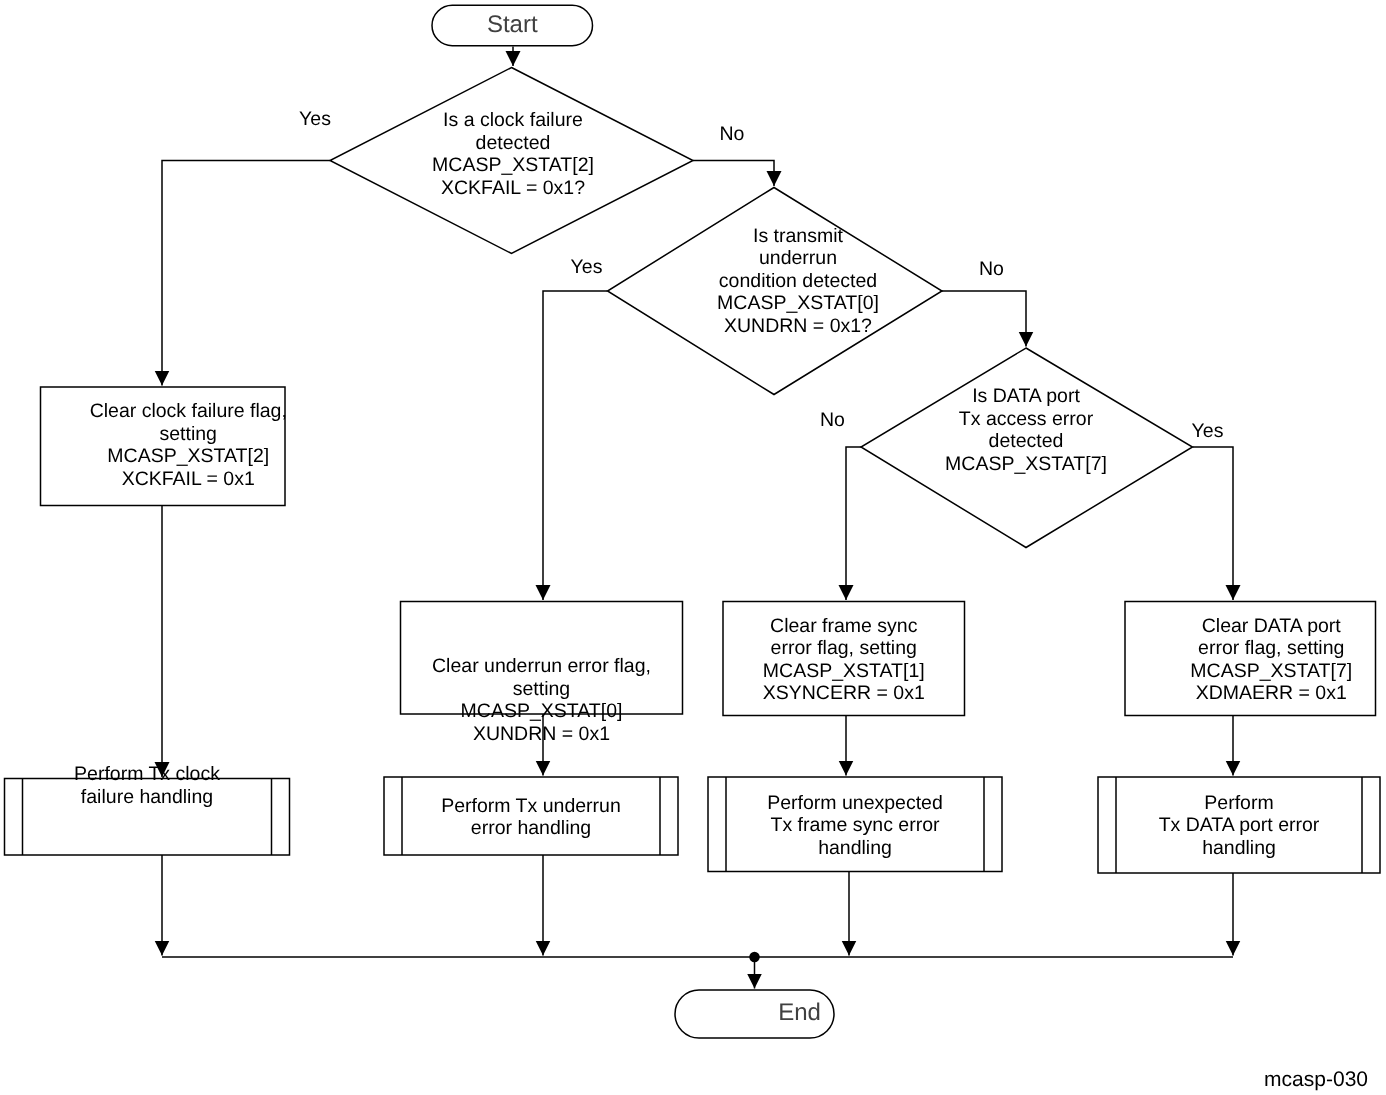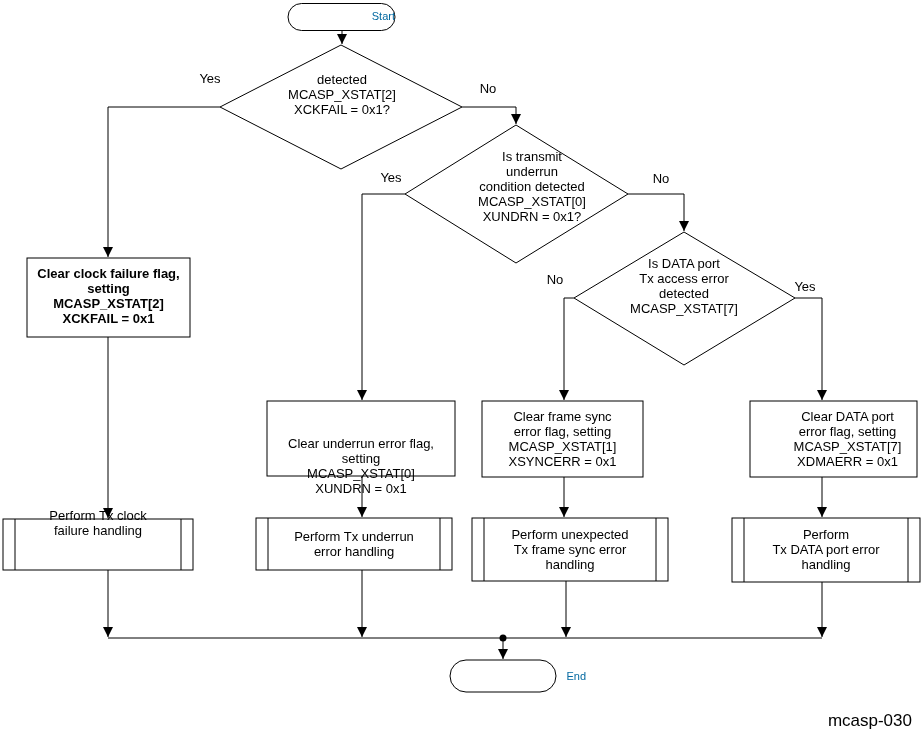--- a/index.html
+++ b/index.html
@@ -4,23 +4,23 @@
 <style>
   * { margin:0; padding:0; box-sizing:border-box; }
   html,body { background:#ffffff; }
   .canvas {
     position:relative; width:924px; height:730px; background:#ffffff;
     font-family:"Liberation Sans", sans-serif; color:#000; overflow:hidden;
   }
   .canvas svg { position:absolute; left:0; top:0; }
   .txt { position:absolute; text-align:center; font-size:13px; line-height:15px; color:#000; }
   .txt .ln { display:block; white-space:nowrap; }
-  .term { position:absolute; text-align:right; font-size:11px; color:#0369a1; }
+  .term { position:absolute; text-align:center; font-size:16px; color:#404040; }
   .lbl { position:absolute; font-size:13px; text-align:center; color:#000; }
-  .fig { position:absolute; font-size:17px; text-align:right; color:#000; }
+  .fig { position:absolute; font-size:14px; text-align:right; color:#000; }
 </style>
 </head>
 <body>
 
 <div class="canvas">
 
   <svg width="924" height="730" viewBox="0 0 924 730">
     <defs>
       <marker id="arr" orient="auto" markerUnits="userSpaceOnUse" markerWidth="12" markerHeight="12" refX="10" refY="5">
         <path d="M0,0 L10,5 L0,10 Z" fill="#000"></path>
@@ -75,20 +75,21 @@
       <line x1="908" y1="518" x2="908" y2="582"></line>
 
       <rect x="450" y="660" width="106" height="32" rx="16"></rect>
     </g>
   </svg>
 
   <div class="term" style="left:288px; top:3px; width:107px; height:27px; line-height:27px;">Start</div>
   <div class="term" style="left:450px; top:660px; width:106px; height:32px; line-height:32px;margin-left:30px;">End</div>
 
   <div class="txt" style="left:241px; top:72px; width:202px;">
+    <span class="ln">Is a clock failure</span>
     <span class="ln">detected</span>
     <span class="ln">MCASP_XSTAT[2]</span>
     <span class="ln">XCKFAIL = 0x1?</span>
   </div>
   <div class="lbl" style="left:190px; top:71px; width:40px;">Yes</div>
   <div class="lbl" style="left:470px; top:81px; width:36px;">No</div>
 
   <div class="txt" style="left:428px; top:149px; width:208px;">
     <span class="ln">Is transmit</span>
     <span class="ln">underrun</span>
@@ -101,21 +102,21 @@
 
   <div class="txt" style="left:578px; top:256px; width:212px;">
     <span class="ln">Is DATA port</span>
     <span class="ln">Tx access error</span>
     <span class="ln">detected</span>
     <span class="ln">MCASP_XSTAT[7]</span>
   </div>
   <div class="lbl" style="left:537px; top:272px; width:36px;">No</div>
   <div class="lbl" style="left:785px; top:279px; width:40px;">Yes</div>
 
-  <div class="txt" style="left:27px; top:266px; width:163px;font-weight:bold;">
+  <div class="txt" style="left:44px; top:266px; width:163px;">
     <span class="ln">Clear clock failure flag,</span>
     <span class="ln">setting</span>
     <span class="ln">MCASP_XSTAT[2]</span>
     <span class="ln">XCKFAIL = 0x1</span>
   </div>
   <div class="txt" style="left:267px; top:408px; width:188px;margin-top:28px;">
     <span class="ln">Clear underrun error flag,</span>
     <span class="ln">setting</span>
     <span class="ln">MCASP_XSTAT[0]</span>
     <span class="ln">XUNDRN = 0x1</span>

